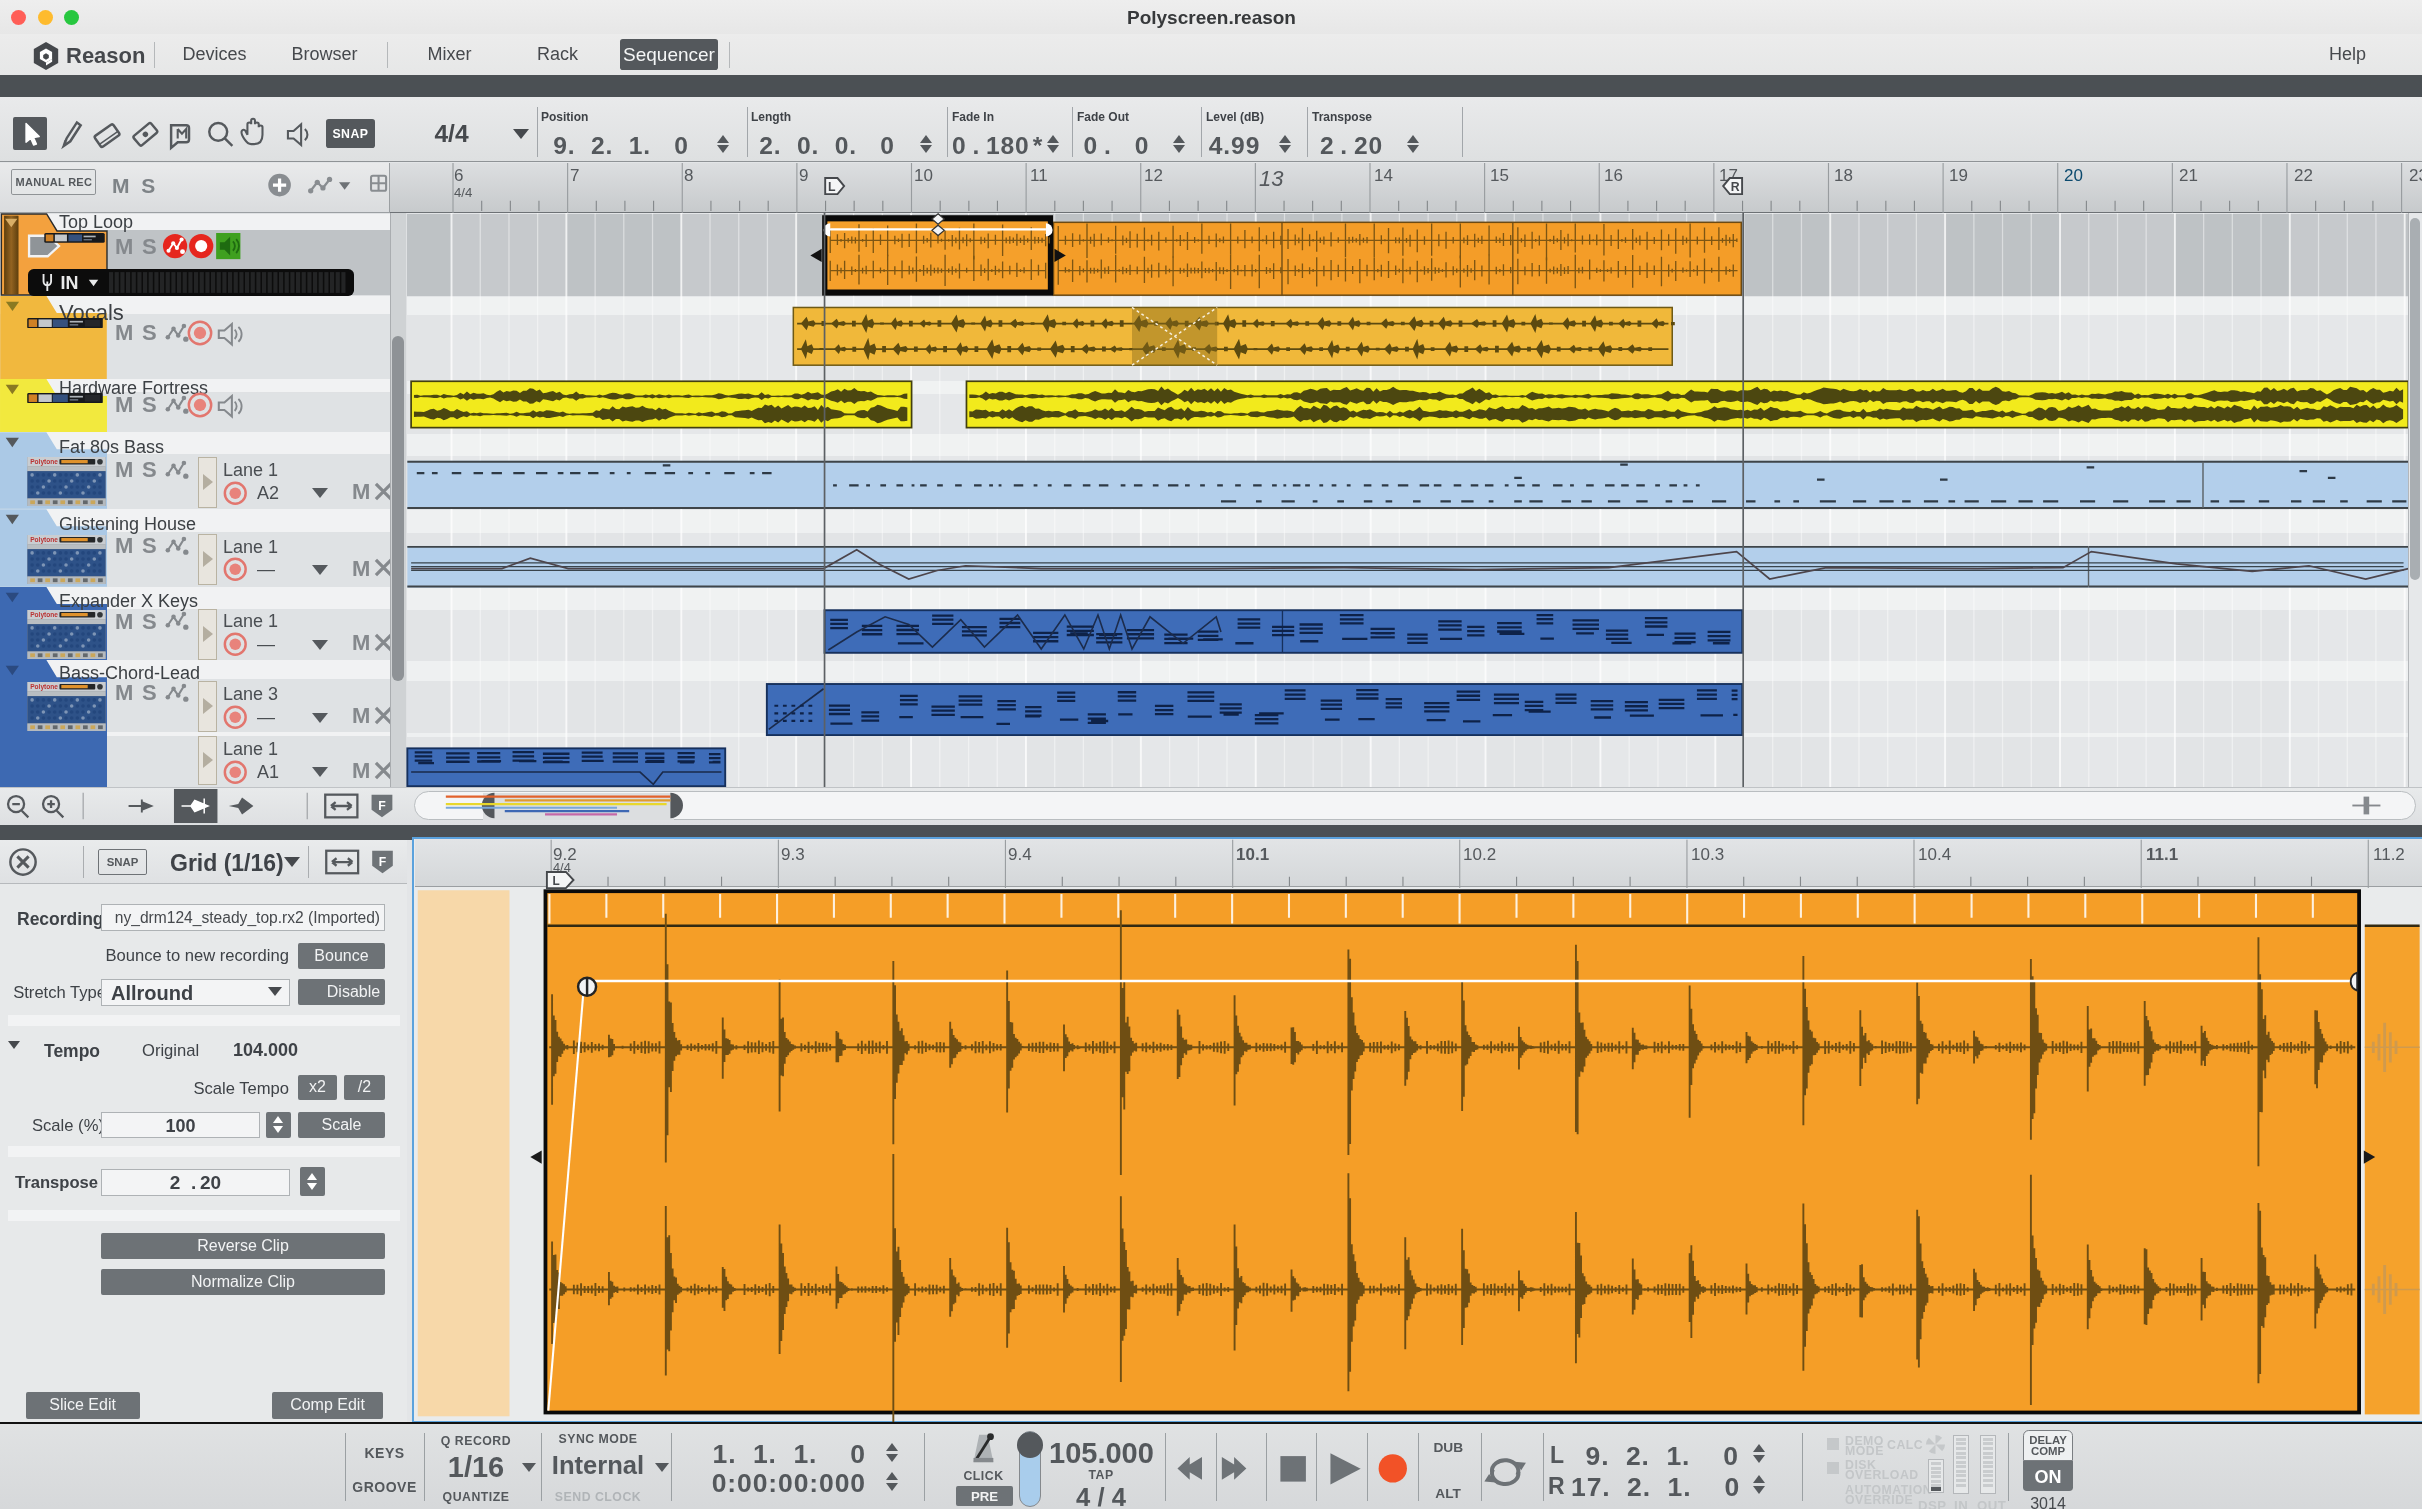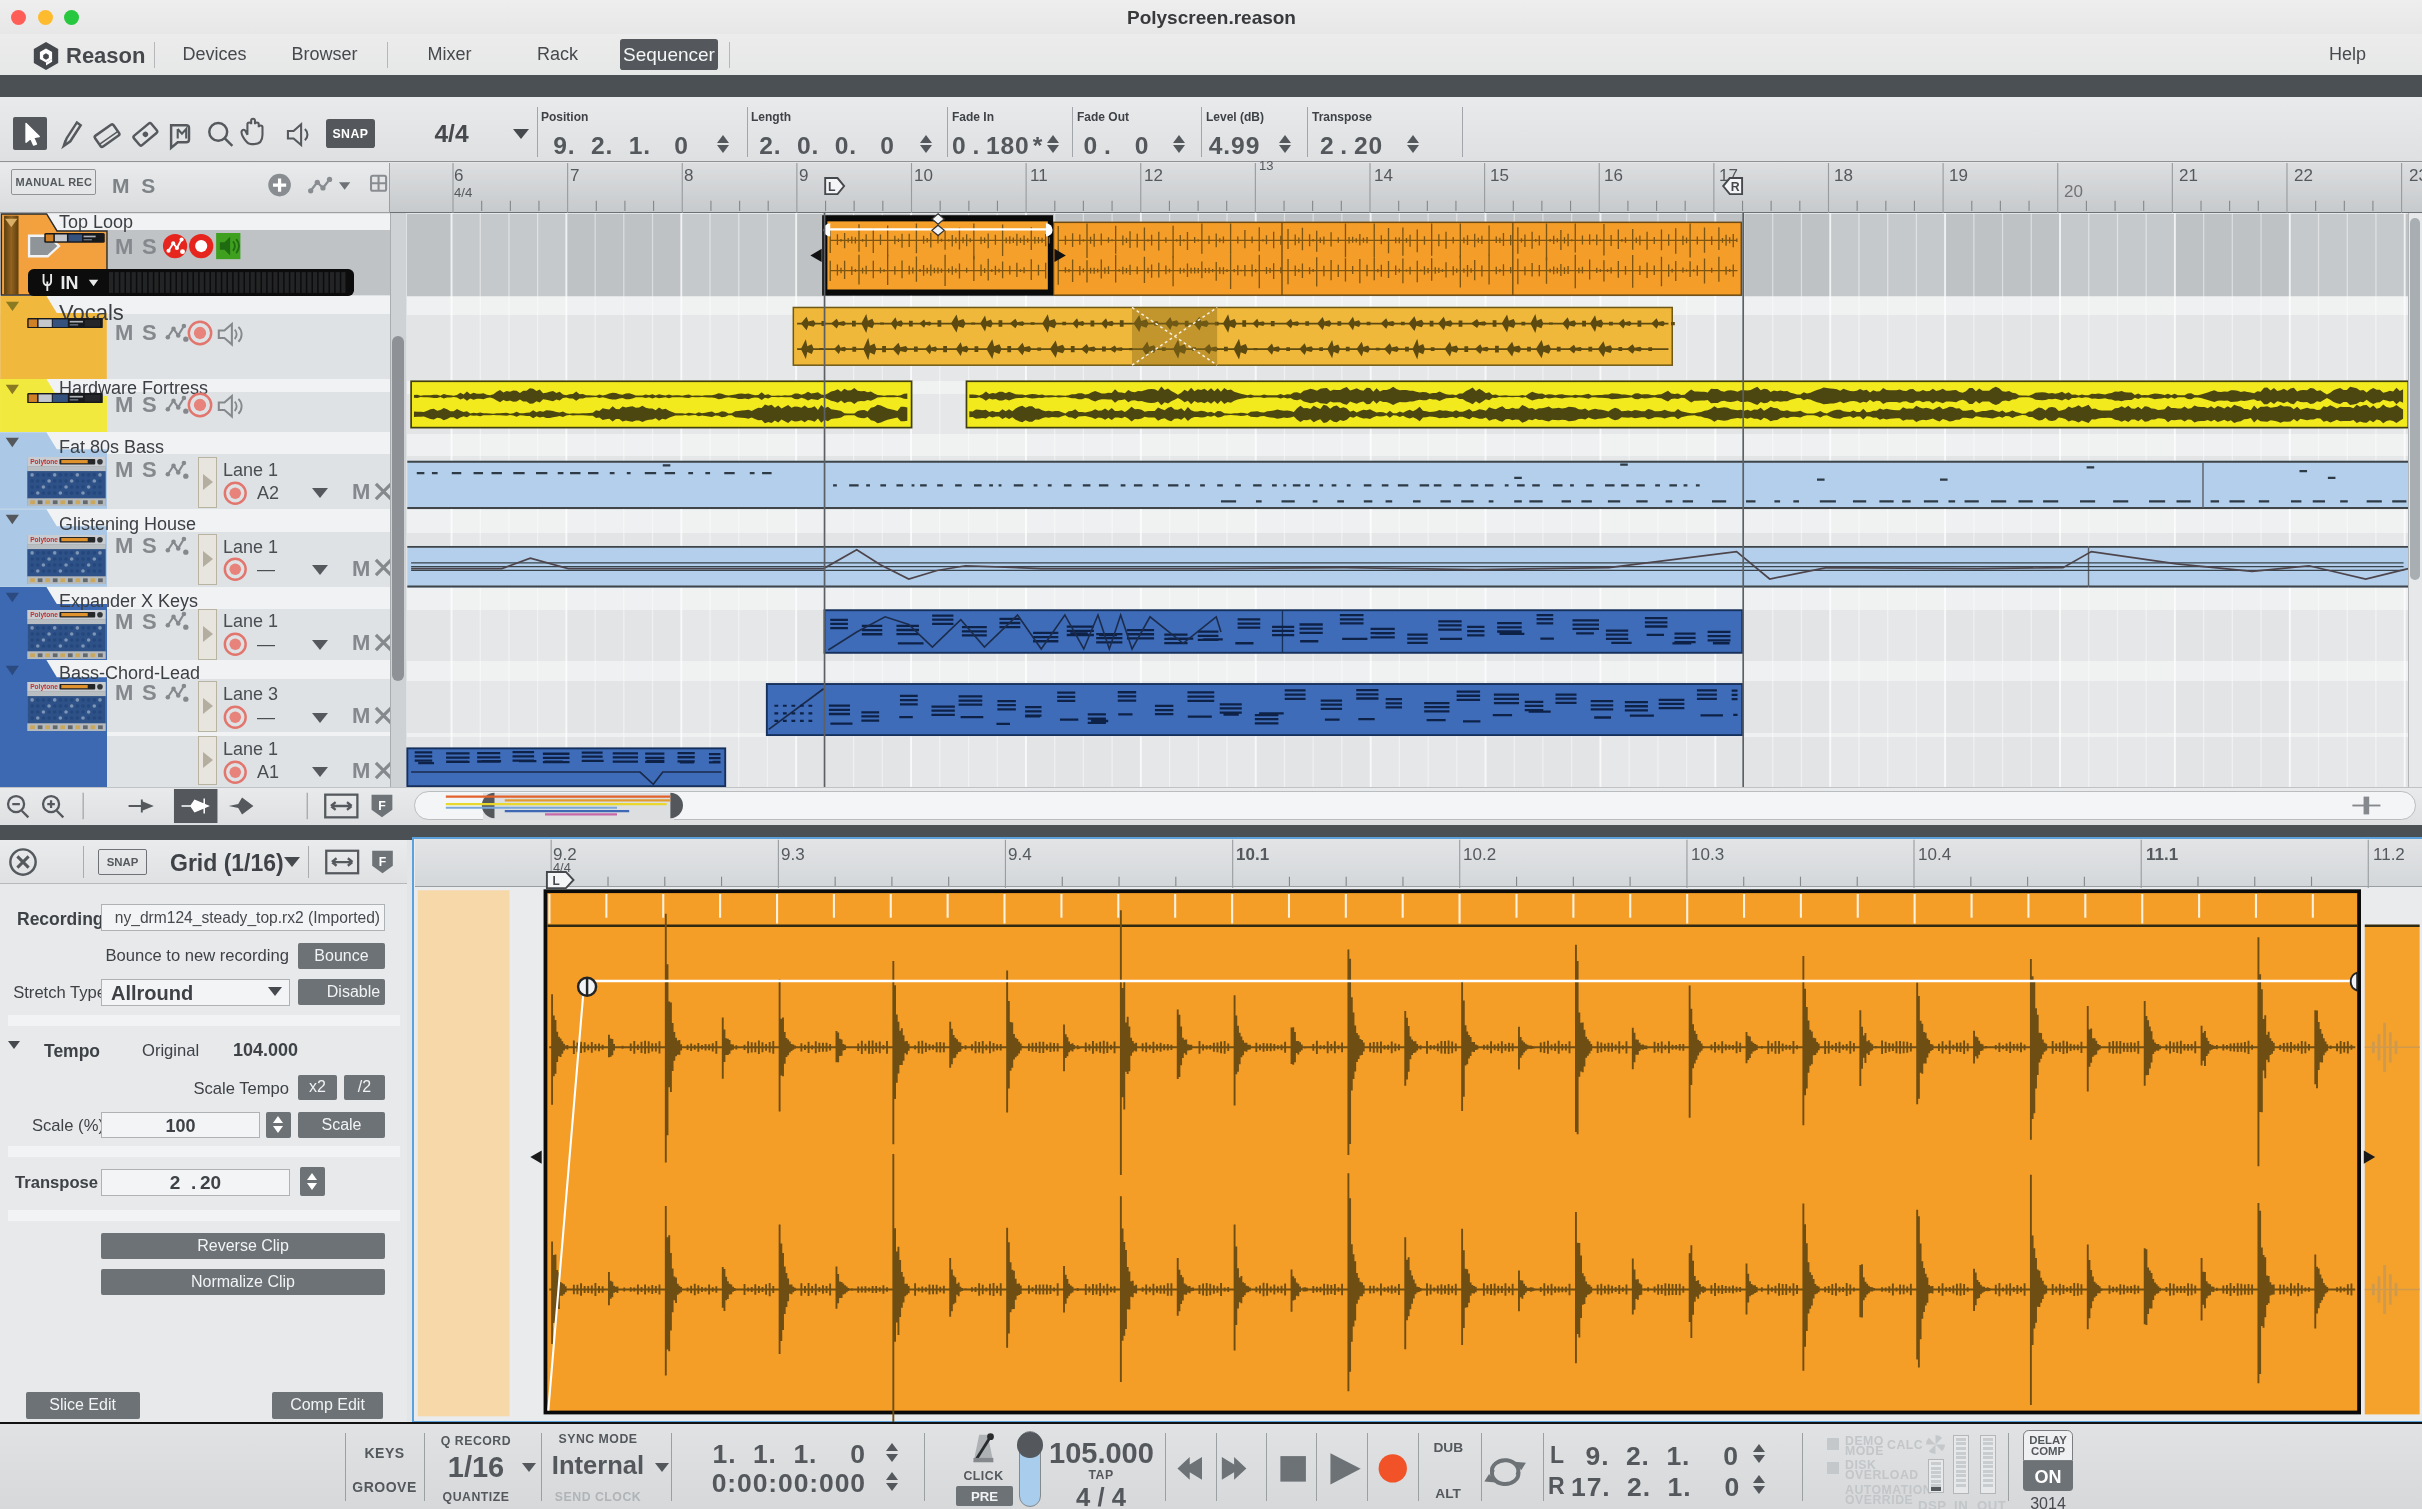--- a/index.html
+++ b/index.html
@@ -187,28 +187,28 @@
     <path d="M2602.2 40 V51" stroke="#85898c" stroke-width="1.2"></path>
     <path d="M2632.6 40 V51" stroke="#85898c" stroke-width="1.2"></path>
   </svg>
 <div class="abs" style="left:454px;top:166px;font-size:17px;color:#55595d;">6</div>
 <div class="abs" style="left:570px;top:166px;font-size:17px;color:#55595d;">7</div>
 <div class="abs" style="left:684px;top:166px;font-size:17px;color:#55595d;">8</div>
 <div class="abs" style="left:799px;top:166px;font-size:17px;color:#55595d;">9</div>
 <div class="abs" style="left:914px;top:166px;font-size:17px;color:#55595d;">10</div>
 <div class="abs" style="left:1030px;top:166px;font-size:17px;color:#55595d;">11</div>
 <div class="abs" style="left:1144px;top:166px;font-size:17px;color:#55595d;">12</div>
-<div class="abs" style="left:1259px;top:158px;font-size:13px;color:#55595d;">13</div>
+<div class="abs" style="left:1259px;top:166px;font-size:22px;color:#55595d;font-style:italic;">13</div>
 <div class="abs" style="left:1374px;top:166px;font-size:17px;color:#55595d;">14</div>
 <div class="abs" style="left:1490px;top:166px;font-size:17px;color:#55595d;">15</div>
 <div class="abs" style="left:1604px;top:166px;font-size:17px;color:#55595d;">16</div>
 <div class="abs" style="left:1719px;top:166px;font-size:17px;color:#55595d;">17</div>
 <div class="abs" style="left:1834px;top:166px;font-size:17px;color:#55595d;">18</div>
 <div class="abs" style="left:1949px;top:166px;font-size:17px;color:#55595d;">19</div>
-<div class="abs" style="left:2064px;top:182px;font-size:17px;color:#737373;">20</div>
+<div class="abs" style="left:2064px;top:166px;font-size:17px;color:#0c4a6e;">20</div>
 <div class="abs" style="left:2179px;top:166px;font-size:17px;color:#55595d;">21</div>
 <div class="abs" style="left:2294px;top:166px;font-size:17px;color:#55595d;">22</div>
 <div class="abs" style="left:2409px;top:166px;font-size:17px;color:#55595d;">23</div>
 <div class="abs" style="left:454px;top:185px;font-size:13.2px;color:#55595d;">4/4</div>
 <svg class="abs" style="left:776px;top:176px;" width="1003" height="23" viewBox="0 0 1060 24">
 <path d="M52 2 h13 l7 8.5 l-7 8.5 h-13 z" fill="#f4f5f6" stroke="#45484c" stroke-width="2"></path>
 <text x="55" y="16" font-size="13" font-weight="bold" fill="#45484c">L</text>
 <path d="M1021 2 h-13 l-7 8.5 l7 8.5 h13 z" fill="#f4f5f6" stroke="#45484c" stroke-width="2"></path>
 <text x="1009" y="16" font-size="13" font-weight="bold" fill="#45484c">R</text>
   </svg>

